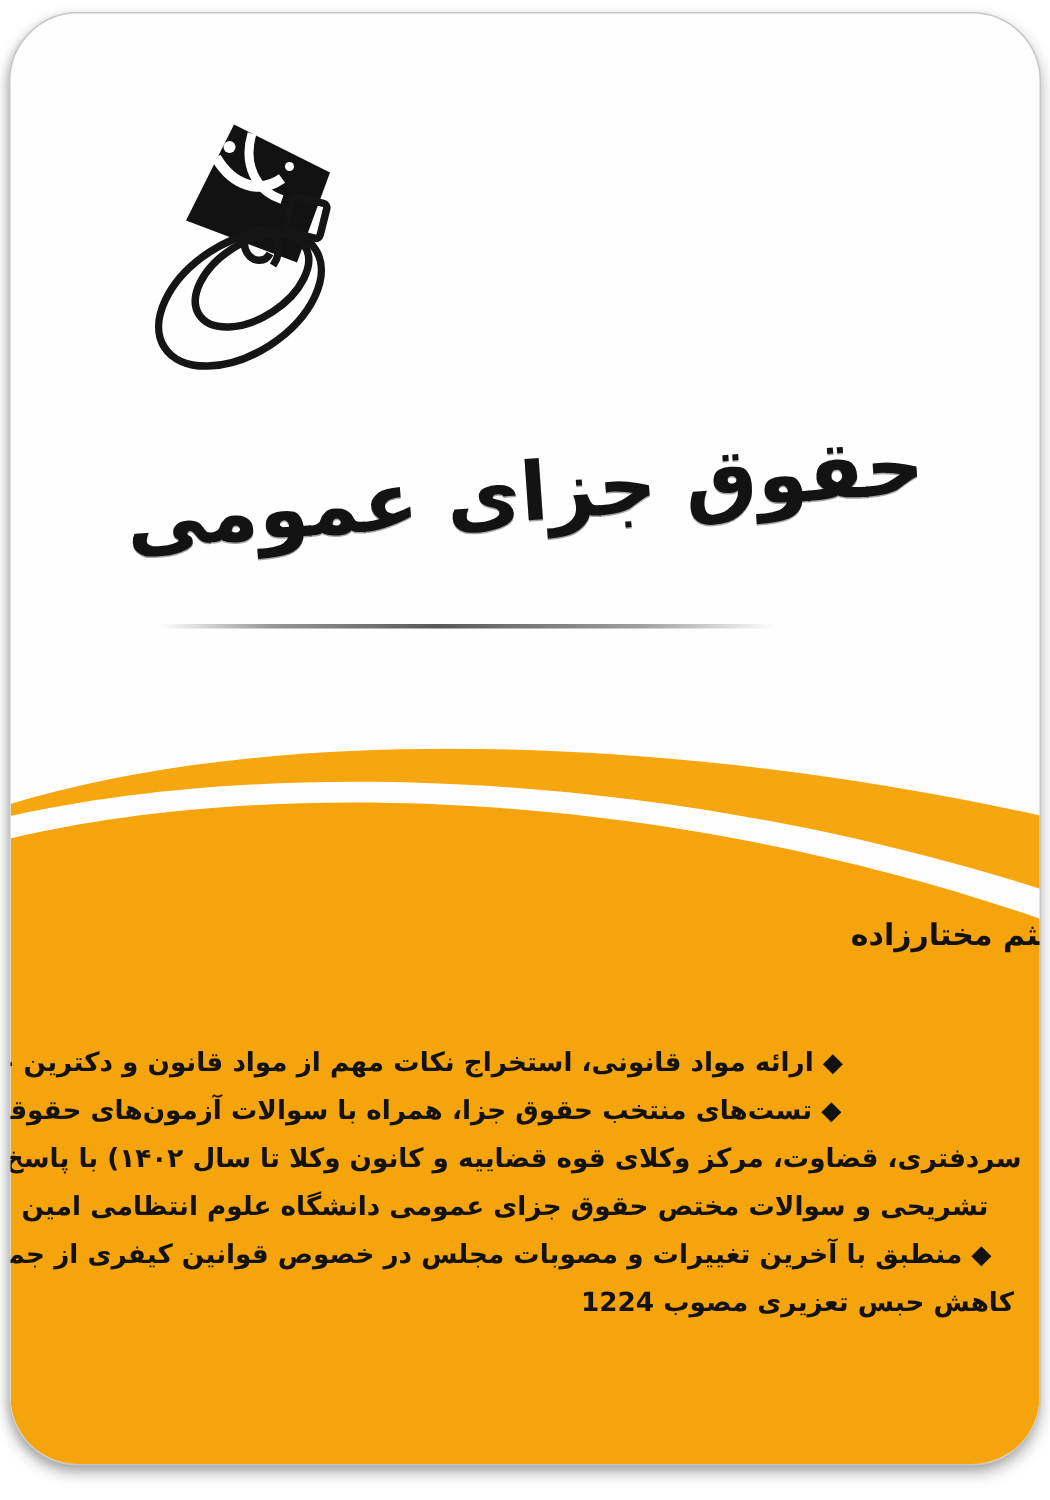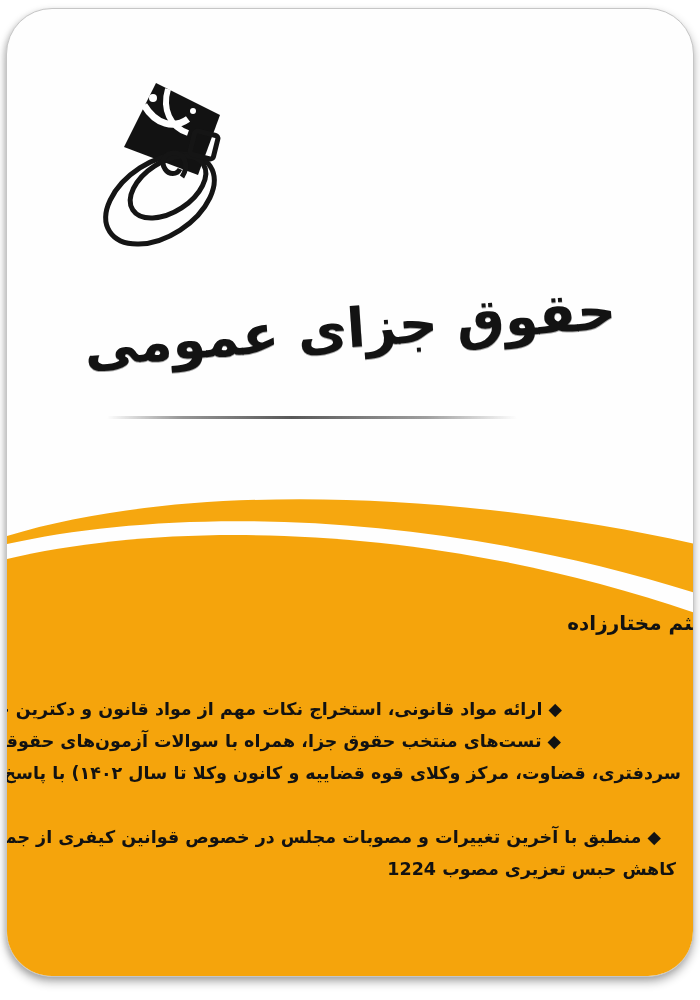--- a/index.html
+++ b/index.html
@@ -76,17 +76,18 @@
     <svg class="swoosh" viewBox="0 0 688 969" preserveAspectRatio="none">
       <path d="M0,527 C180,472 450,482 688,535 L688,584 C430,502 170,497 0,535 Z" fill="#F6A70F"></path>
       <path d="M0,550 C170,510 430,515 688,604 L688,969 L0,969 Z" fill="#F5A40C"></path>
     </svg>
 
     <div class="author">میثم مختارزاده</div>
 
     <div class="bullet-line l1">◆ ارائه مواد قانونی، استخراج نکات مهم از مواد قانون و دکترین حقوقی</div>
     <div class="bullet-line l2">◆ تست‌های منتخب حقوق جزا، همراه با سوالات آزمون‌های حقوقی (ارشد، دکتری،</div>
     <div class="bullet-line l3">سردفتری، قضاوت، مرکز وکلای قوه قضاییه و کانون وکلا تا سال ۱۴۰۲) با پاسخ کاملا</div>
+    <div class="bullet-line l4">تشریحی و سوالات مختص حقوق جزای عمومی دانشگاه علوم انتظامی امین</div>
     <div class="bullet-line l5">◆ منطبق با آخرین تغییرات و مصوبات مجلس در خصوص قوانین کیفری از جمله قانون</div>
     <div class="bullet-line l6">کاهش حبس تعزیری مصوب 1224</div>
 
   </div>
 </div>
 
 </body></html>

